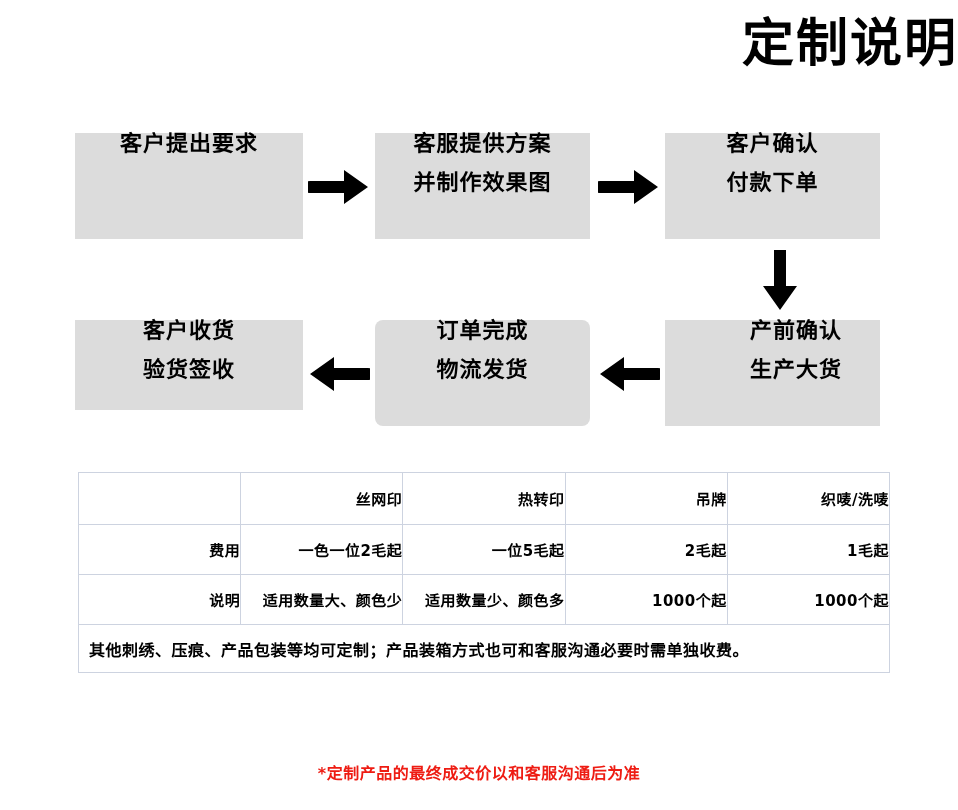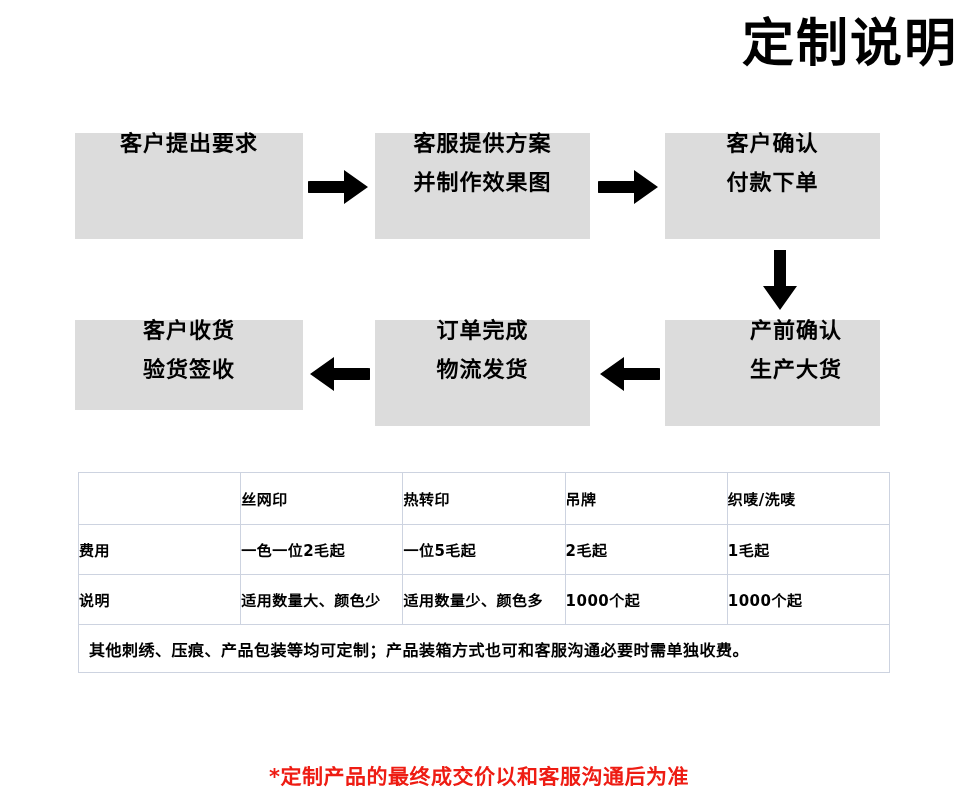--- a/index.html
+++ b/index.html
@@ -57,21 +57,21 @@
     white-space: nowrap;
   }
   .flow-box .line + .line { margin-top: 17px; }
 
   
   #box-request   { left: 75px;  top: 133px; width: 228px; height: 106px; }
   #box-proposal  { left: 375px; top: 133px; width: 215px; height: 106px; }
   #box-confirm   { left: 665px; top: 133px; width: 215px; height: 106px; }
   
   #box-delivery  { left: 75px;  top: 320px; width: 228px; height: 90px; }
-  #box-shipped   { left: 375px; top: 320px; width: 215px; height: 106px; }
+  #box-shipped   { left: 375px; top: 320px; width: 215px; height: 106px; border-radius: 8px; }
   #box-preprod   { left: 665px; top: 320px; width: 215px; height: 106px; padding-left: 47px; }
 
   
   .arrow { position: absolute; }
   .arrow svg { display: block; }
   #arrow-1 { left: 308px; top: 167px; }
   #arrow-2 { left: 598px; top: 167px; }
   #arrow-3 { left: 760px; top: 248px; }
   #arrow-4 { left: 598px; top: 354px; }
   #arrow-5 { left: 308px; top: 354px; }
@@ -81,21 +81,21 @@
     position: absolute;
     left: 78px;
     top: 472px;
     width: 812px;
     border-collapse: collapse;
     table-layout: fixed;
   }
   #spec-table td,
   #spec-table th {
     border: 1px solid #cdd3e0;
-    text-align: left;
+    text-align: right;
     vertical-align: middle;
     font-size: 15px;
     font-weight: 900;
     color: #000;
     padding: 0;
     height: 50px;
     letter-spacing: 0.5px;
   }
   #spec-table thead th { height: 52px; }
   #spec-table col.c-label { width: 162px; }
@@ -109,21 +109,21 @@
     margin-top: 25px;
   }
 
   
   #footer-note {
     position: absolute;
     left: 0;
     top: 760px;
     width: 958px;
     text-align: center;
-    font-size: 21px;
+    font-size: 16px;
     font-weight: 900;
     color: #ee1c13;
     letter-spacing: 0.5px;
   }
 </style>
 </head>
 <body>
 
 <div id="page-title">定制说明</div>
 

